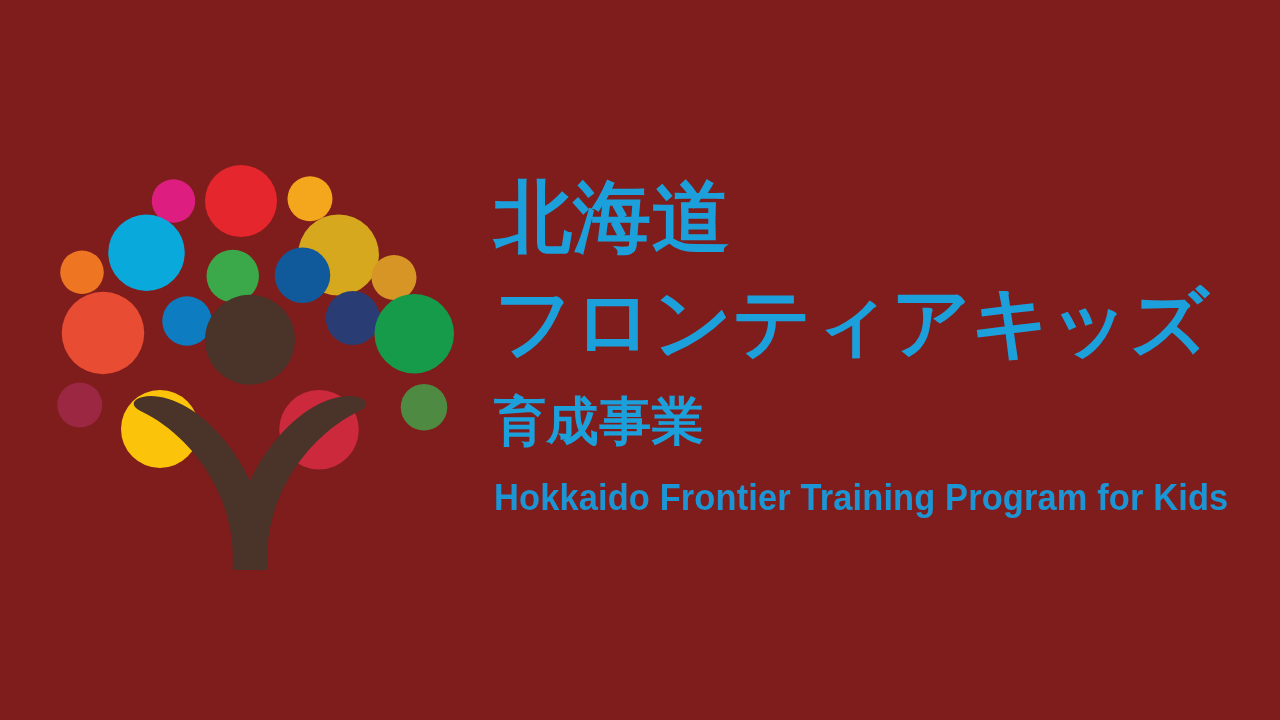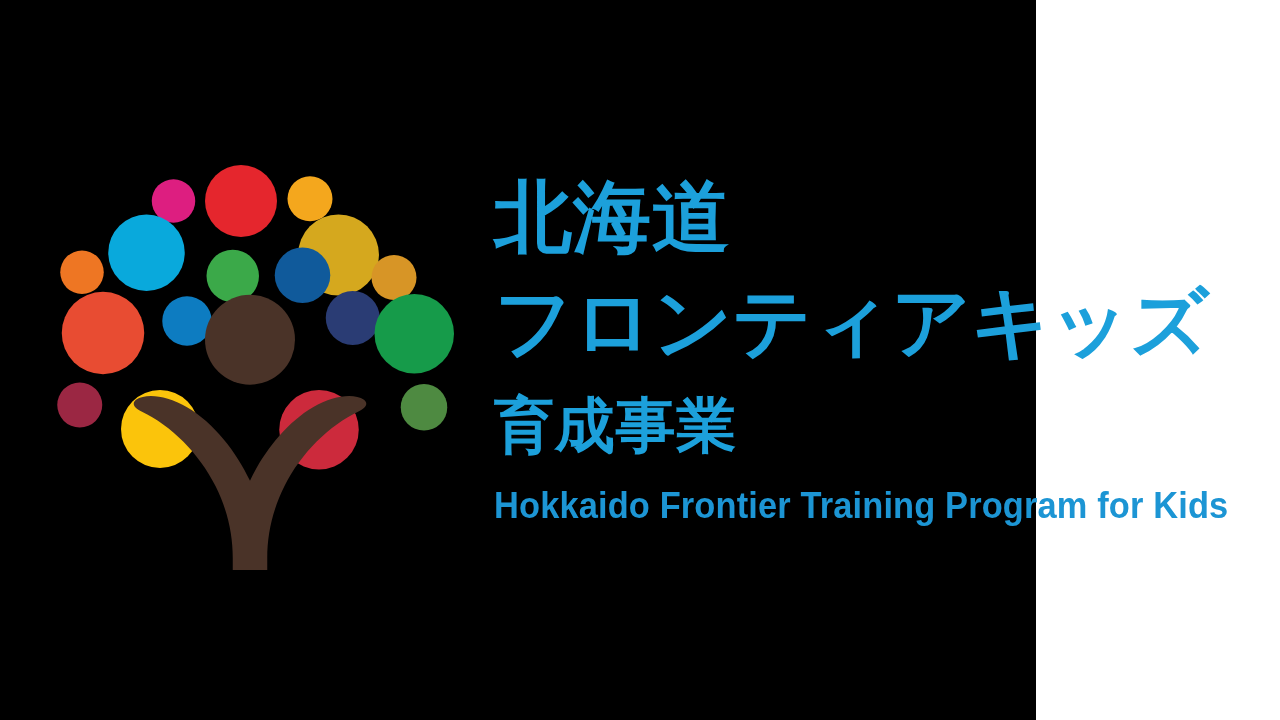--- a/index.html
+++ b/index.html
@@ -8,23 +8,23 @@
     background: #ffffff;
   }
   body {
     width: 1280px;
     height: 720px;
     overflow: hidden;
     font-family: "Liberation Sans", sans-serif;
   }
   #logo-canvas {
     position: relative;
-    width: 1036px;
+    width: 1280px;
     height: 720px;
-    background: #000000;
+    background: #7f1d1d;
   }
   
   #tree-mark {
     position: absolute;
     left: 40px;
     top: 150px;
     width: 420px;
     height: 420px;
   }
   #tree-mark svg {
@@ -50,21 +50,21 @@
   #jp-line-1 {
     font-size: 78px;
     margin: 0 0 27px 0;
   }
   #jp-line-2 {
     font-size: 78px;
     margin: 0 0 34px 0;
     letter-spacing: -0.005em;
   }
   #jp-line-3 {
-    font-size: 60px;
+    font-size: 52px;
     margin: 0 0 0 0;
   }
   #en-subtitle {
     color: #1C95D4;
     font-family: "Liberation Sans", sans-serif;
     font-weight: 700;
     font-size: 37px;
     line-height: 1.0;
     white-space: nowrap;
     margin-top: 32px;

